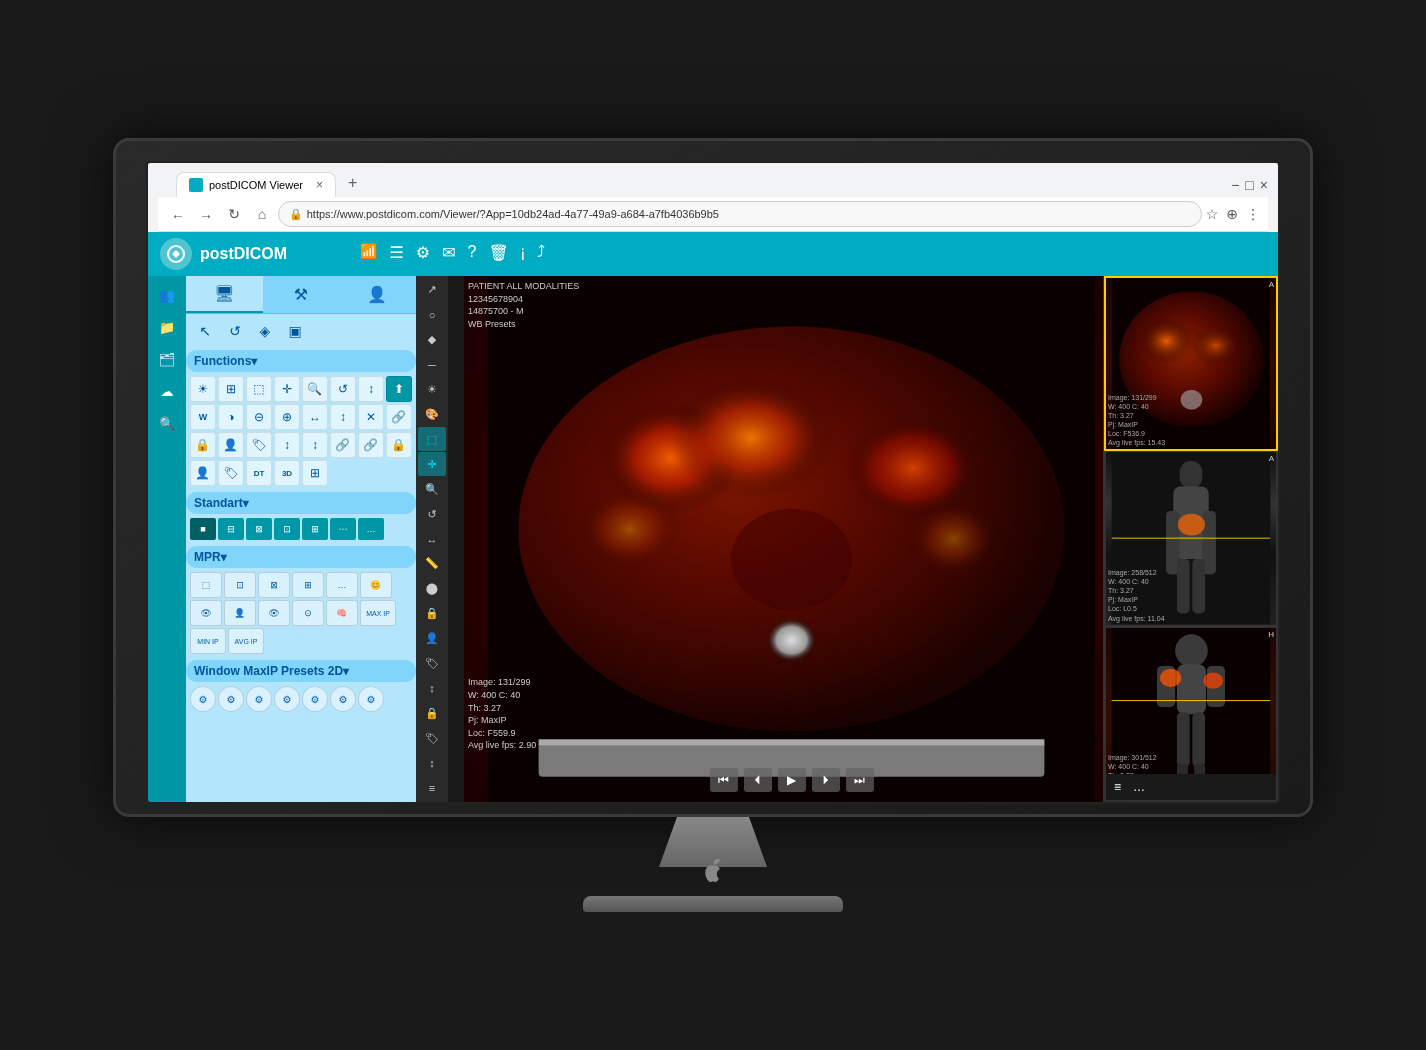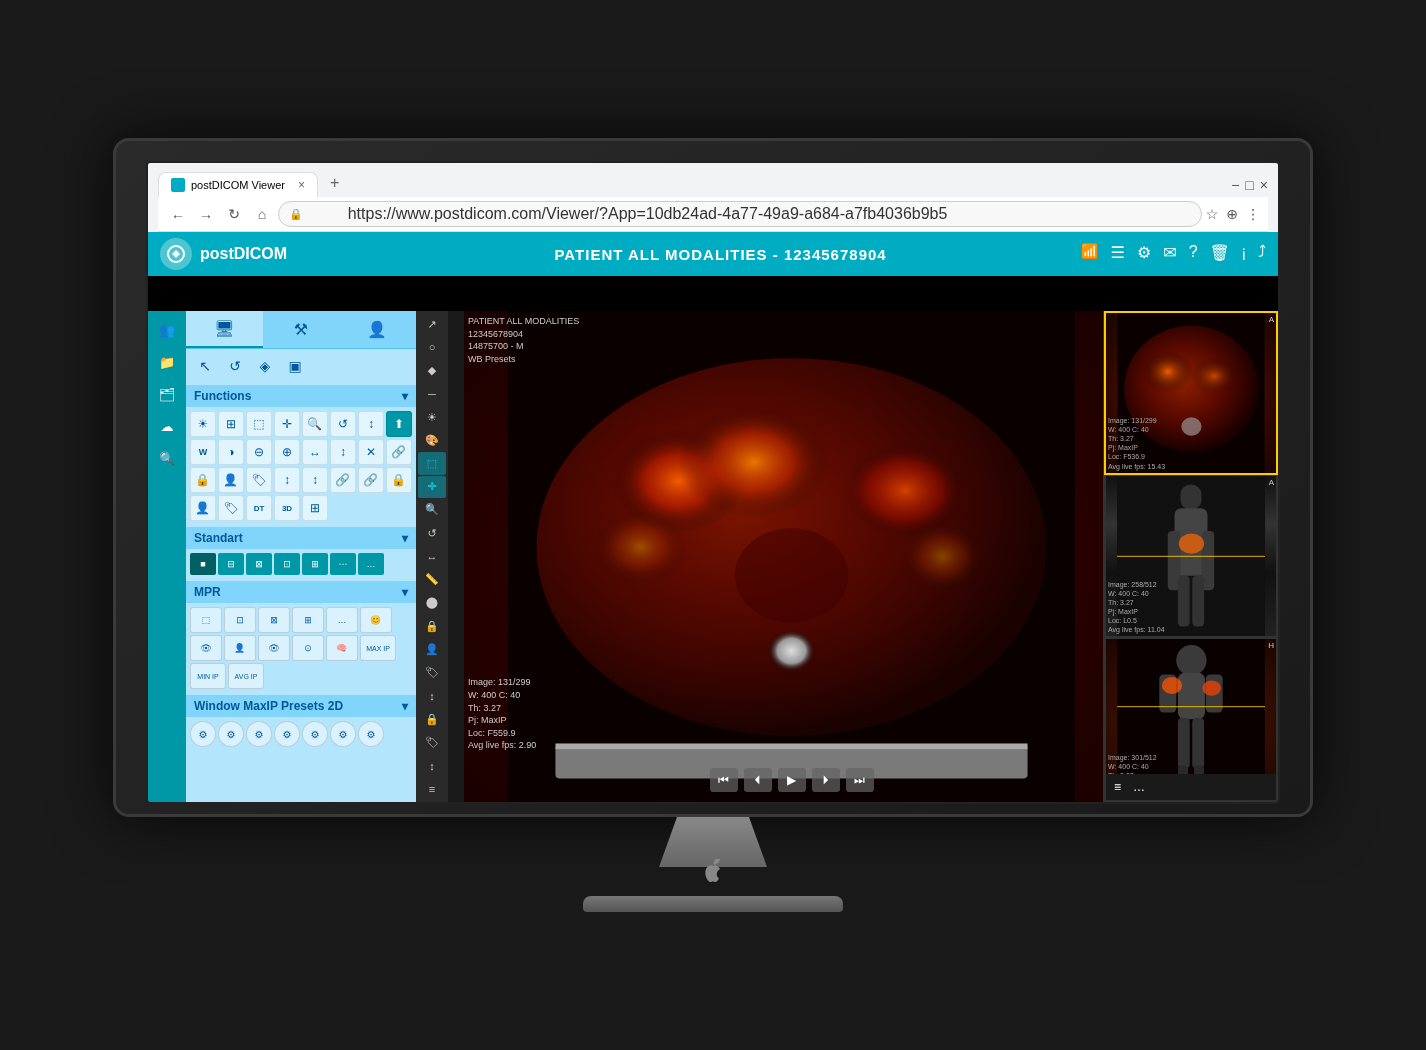--- a/index.html
+++ b/index.html
@@ -38,20 +38,21 @@
     .browser-chrome {
       background: #f1f3f4;
       padding: 6px 10px 0;
     }
 
     .browser-tabs {
       display: flex;
       align-items: flex-end;
       gap: 4px;
       margin-bottom: 0;
+      margin-left: 18px;
     }
 
     .browser-tab {
       background: white;
       border-radius: 8px 8px 0 0;
       padding: 5px 12px;
       font-size: 11px;
       display: flex;
       align-items: center;
       gap: 6px;
@@ -124,21 +125,20 @@
       gap: 8px;
       color: #555;
       font-size: 14px;
     }
 
     .app-container {
       display: flex;
       flex-direction: column;
       height: 570px;
       background: #000;
-      gap: 35px;
     }
 
     .app-header {
       background: #00acc1;
       display: flex;
       align-items: center;
       padding: 0 12px;
       height: 44px;
       flex-shrink: 0;
     }
@@ -260,29 +260,30 @@
       background: rgba(255,255,255,0.6);
       border-radius: 3px;
       cursor: pointer;
       font-size: 12px;
       color: #01579b;
       border: 1px solid rgba(0,0,0,0.1);
     }
 
     .section-header {
       display: flex;
-      justify-content: space-between;
+      justify-content: flex-start;
       align-items: center;
       padding: 4px 8px;
       background: #81d4fa;
       font-size: 12px;
       color: #01579b;
       font-weight: bold;
       cursor: pointer;
       margin-top: 2px;
+      border-radius: 11px;
     }
 
     .undo-row {
       display: flex;
       gap: 4px;
       padding: 4px 6px;
     }
 
     .undo-btn {
       width: 26px;
@@ -590,21 +591,21 @@
           </div>
         </div>
 
         <div class="browser-toolbar">
           <div class="nav-btn">←</div>
           <div class="nav-btn">→</div>
           <div class="nav-btn">↻</div>
           <div class="nav-btn">⌂</div>
           <div class="address-bar">
             <span class="lock-icon">🔒</span>
-            <span style="font-size:16px;margin-left:41px;">https://www.postdicom.com/Viewer/?App=10db24ad-4a77-49a9-a684-a7fb4036b9b5</span>
+            <span style="font-size:11px;">https://www.postdicom.com/Viewer/?App=10db24ad-4a77-49a9-a684-a7fb4036b9b5</span>
           </div>
           <div class="browser-actions">
             <span style="cursor:pointer;">☆</span>
             <span style="cursor:pointer;">⊕</span>
             <span style="cursor:pointer;">⋮</span>
           </div>
         </div>
       </div>
 
       <div class="app-container">
@@ -612,21 +613,20 @@
         <div class="app-header">
           <div class="logo-area">
             <div class="logo-icon">
               <svg width="20" height="20" viewBox="0 0 20 20">
                   <circle cx="10" cy="10" r="8" fill="none" stroke="white" stroke-width="2"></circle>
                   <path d="M6 10 L10 6 L14 10 L10 14 Z" fill="white"></path>
                 </svg>
             </div>
             <span class="logo-text">postDICOM</span>
           </div>
-          <span class="header-title">PATIENT ALL MODALITIES - 12345678904</span>
           <div class="header-icons">
             <span style="cursor:pointer; font-size:14px;">📶</span>
             <span style="cursor:pointer;">☰</span>
             <span style="cursor:pointer;">⚙</span>
             <span style="cursor:pointer;">✉</span>
             <span style="cursor:pointer;">?</span>
             <span style="cursor:pointer;">🗑</span>
             <span style="cursor:pointer;">ℹ</span>
             <span style="cursor:pointer;">⤴</span>
           </div>

